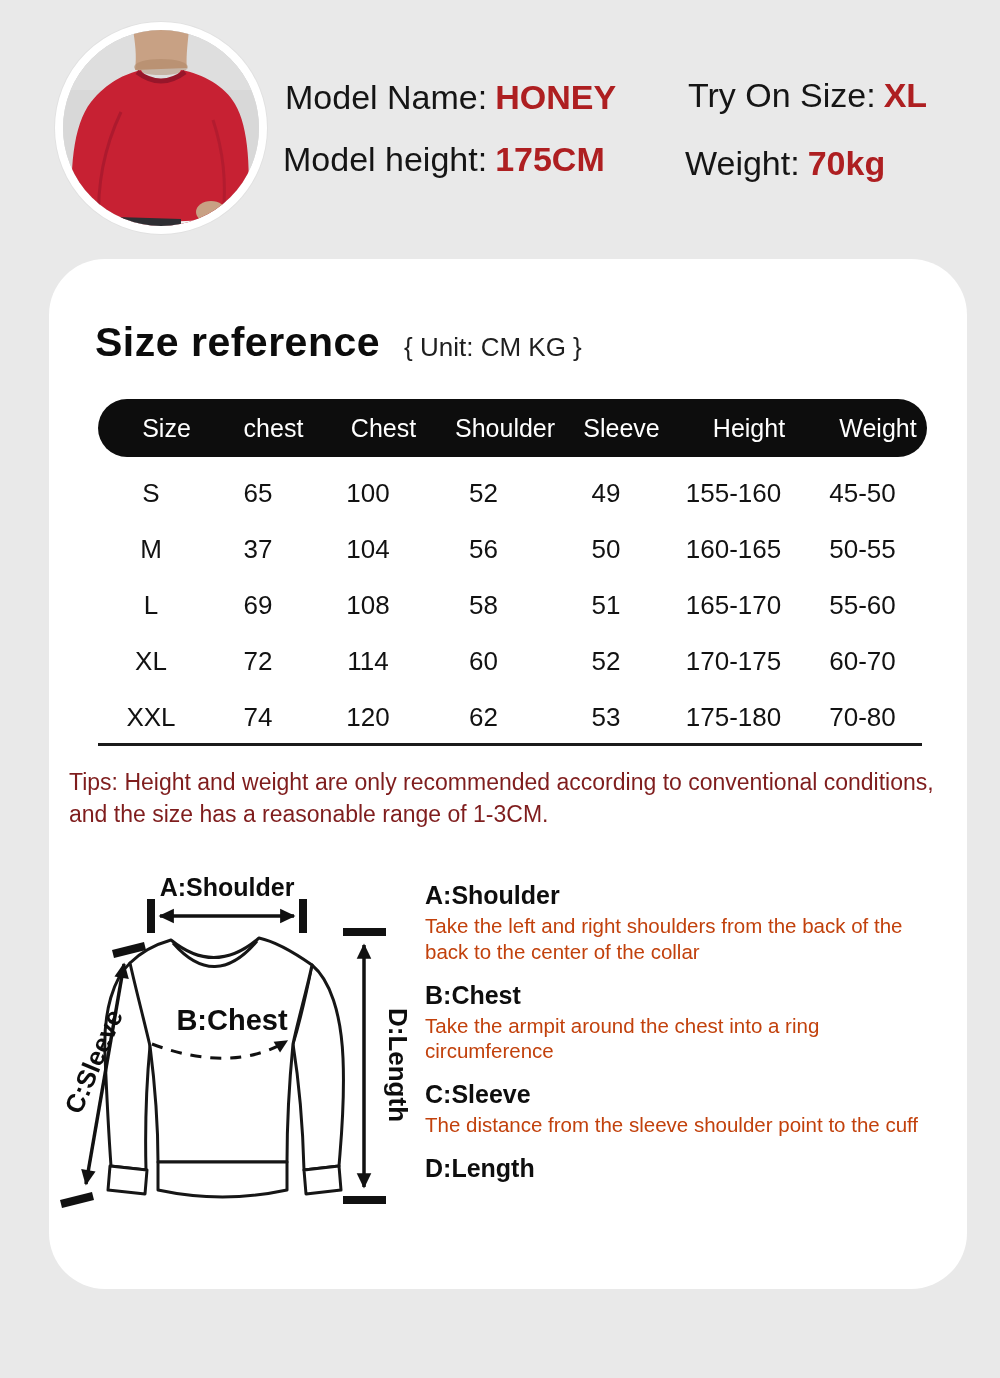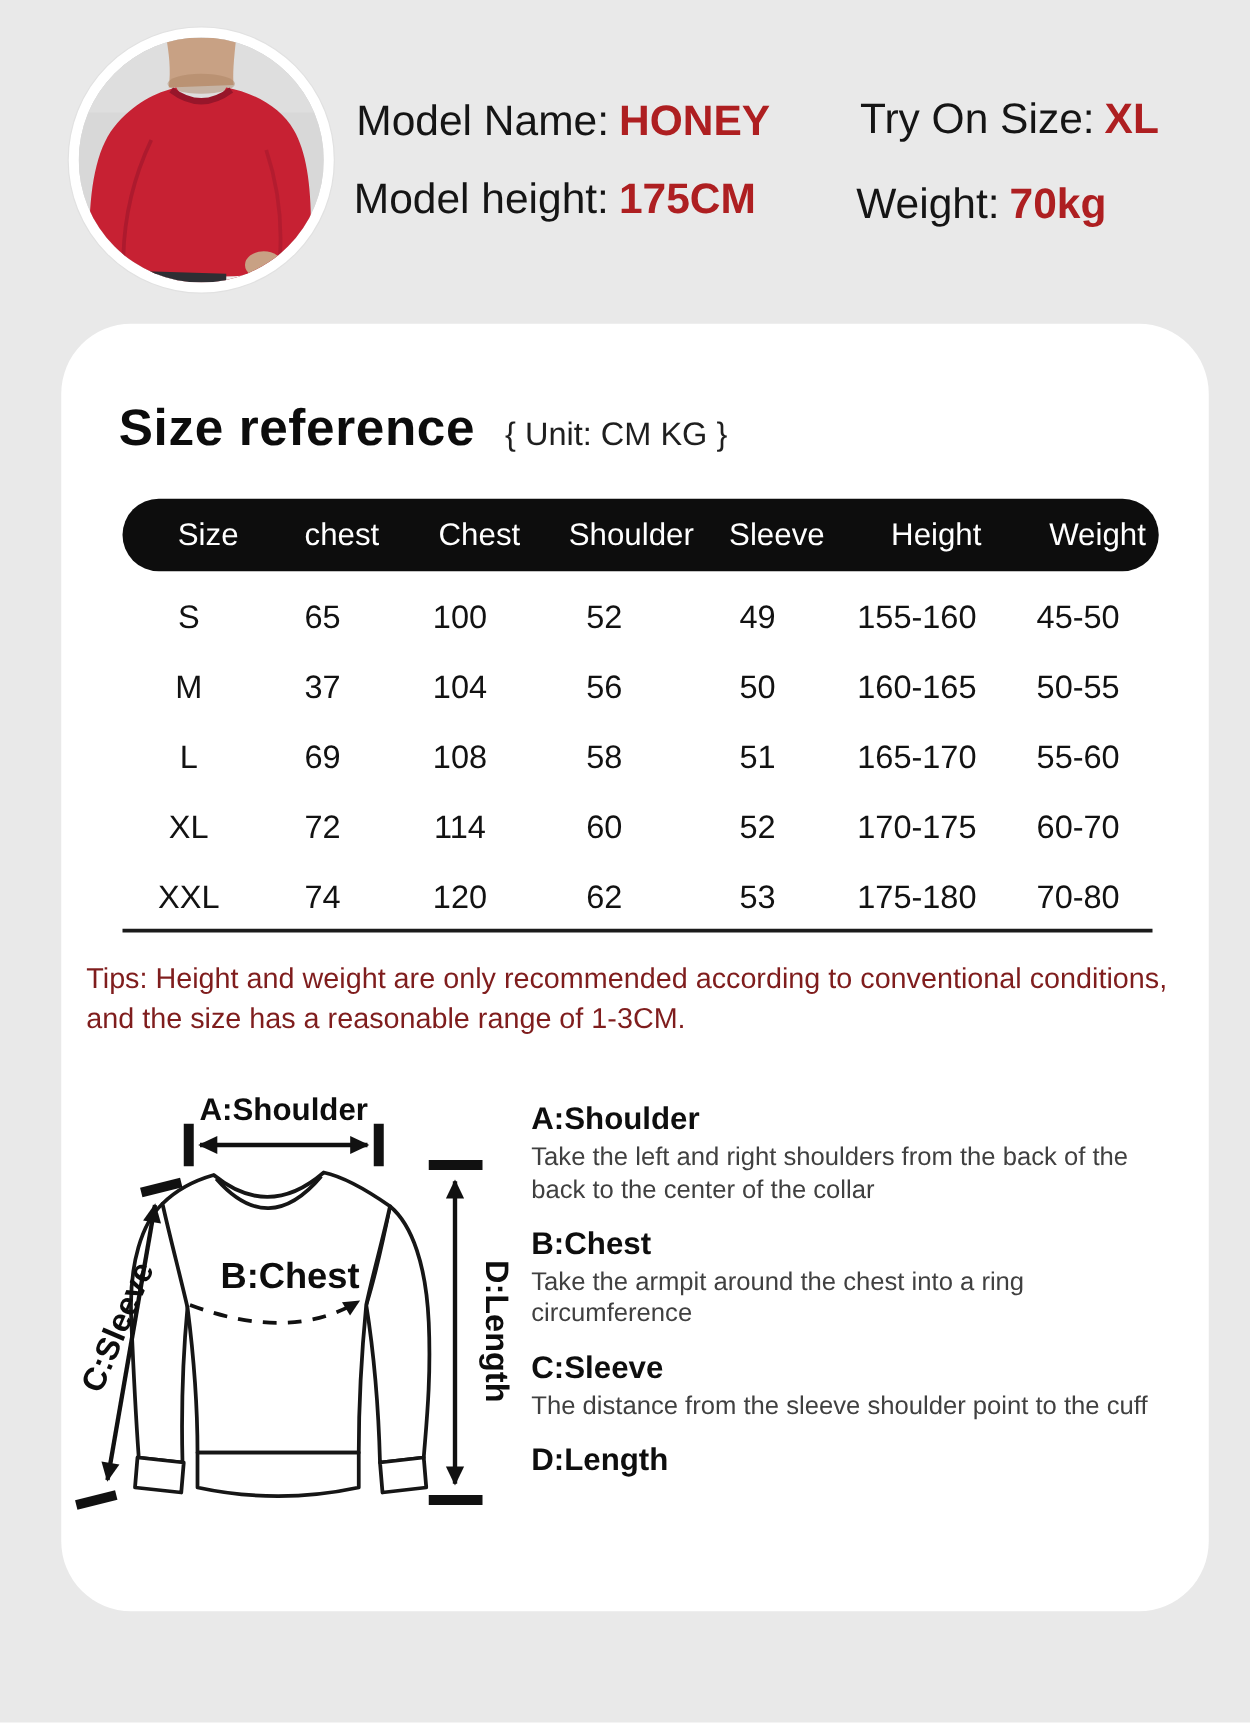--- a/index.html
+++ b/index.html
@@ -51,21 +51,21 @@
     position:absolute;left:20px;top:507px;width:878px;
     text-align:left;font-size:23px;line-height:1.4;color:#7f1d1d;
   }
 
   
   .diagram{position:absolute;left:-9px;top:601px;width:400px;height:362px;}
   .diagram svg{display:block;width:400px;height:362px;}
   .desc{position:absolute;left:376px;top:622px;width:515px;}
   .desc-item{margin-bottom:16px;}
   .desc-item h4{margin:0 0 3px 0;font-size:25px;font-weight:bold;color:#0e0e0e;}
-  .desc-item p{margin:0;font-size:20.5px;line-height:1.26;color:#404040;}
+  .desc-item p{margin:0;font-size:20.5px;line-height:1.26;color:#c2410c;}
 
   .shape-stroke{fill:#ffffff;stroke:#161616;stroke-width:3;stroke-linejoin:round;stroke-linecap:round;}
   .arrow-line{stroke:#111111;stroke-width:3.5;fill:none;}
   .arrow-bar{stroke:#111111;stroke-width:8;fill:none;stroke-linecap:butt;}
   .svg-label{fill:#0d0d0d;font-weight:bold;font-family:"Liberation Sans",sans-serif;}
 </style>
 </head>
 <body>
 
 <div class="stage">

